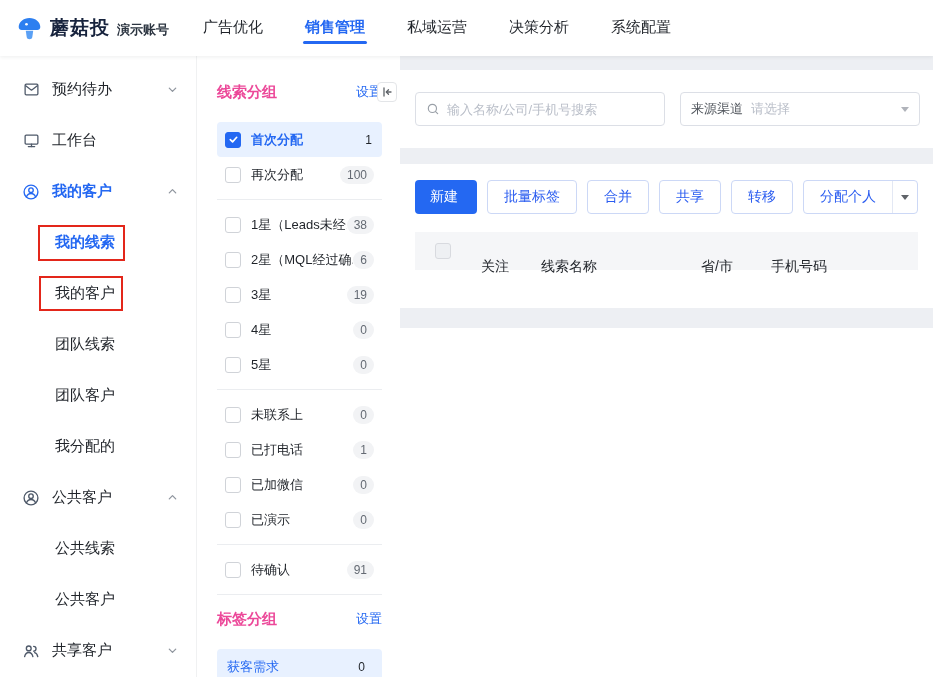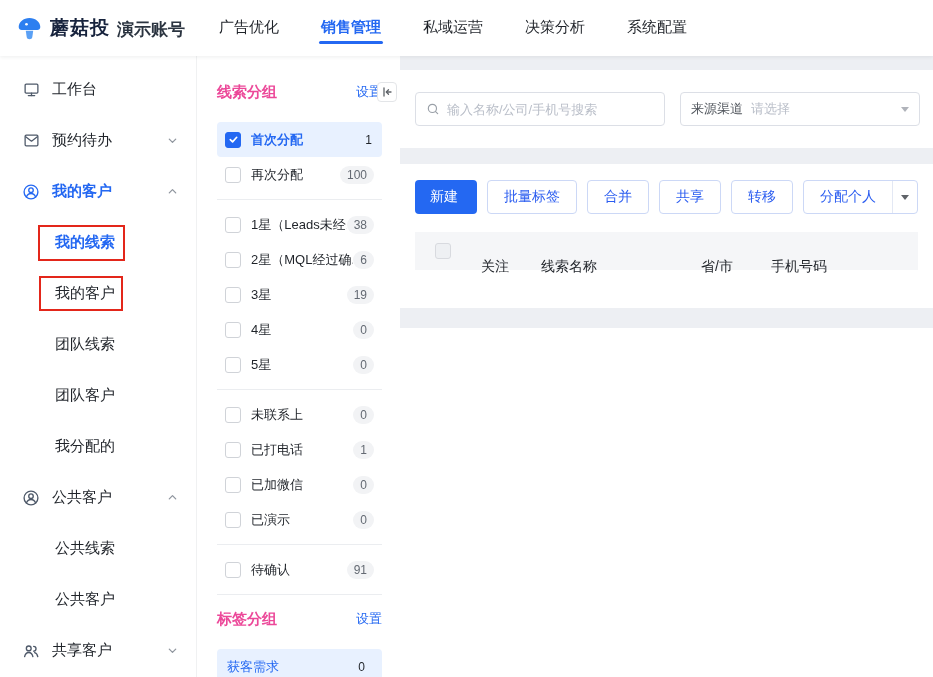--- a/index.html
+++ b/index.html
@@ -8,21 +8,21 @@
     font-family:"Liberation Sans","DejaVu Sans",sans-serif;
     background:#fff; color:#1f2329; overflow:hidden; position:relative;
     font-size:14px;
   }
 
   
   .topnav { height:56px; background:#fff; display:flex; align-items:center;
     padding:0 16px; position:relative; z-index:5; box-shadow:0 1px 4px rgba(31,35,41,.08); }
   .brand { display:flex; align-items:center; gap:7px; cursor:pointer; }
   .brand-name { font-size:19px; font-weight:700; color:#17233d; letter-spacing:1px; }
-  .brand-account { font-size:17px; color:#2b3440; font-weight:600; margin-top:3px; }
+  .brand-account { font-size:13px; color:#2b3440; font-weight:600; margin-top:3px; }
   .nav { display:flex; margin-left:32px; align-items:center; }
   .nav-item { font-size:15px; color:#1f2329; margin-right:38px; cursor:pointer;
     padding:5px 2px 7px; position:relative; white-space:nowrap; }
   .nav-item.active { color:#2468f2; font-weight:600; }
   .nav-item.active::after { content:""; position:absolute; left:0; right:0; bottom:0;
     height:3px; border-radius:2px; background:#2468f2; }
 
   
   .layout { display:flex; height:621px; }
 
@@ -139,41 +139,41 @@
   </nav>
 </header>
 
 <div class="layout">
 
   <aside class="sidebar">
 
     <div class="side-item">
       <span class="side-icon">
         <svg width="17" height="17" viewBox="0 0 24 24" fill="none" stroke="currentColor" stroke-width="1.8" stroke-linecap="round" stroke-linejoin="round">
-            <rect x="3" y="4.5" width="18" height="12.5" rx="1.5"></rect>
-            <path d="M12 17v3.5"></path>
-            <path d="M7.5 20.5h9"></path>
-          </svg>
-      </span>
-      <span class="side-label">工作台</span>
-    </div>
-
-    <div class="side-item">
-      <span class="side-icon">
-        <svg width="17" height="17" viewBox="0 0 24 24" fill="none" stroke="currentColor" stroke-width="1.8" stroke-linecap="round" stroke-linejoin="round">
             <rect x="3" y="4.5" width="18" height="15" rx="1.6"></rect>
             <path d="M3.8 6.8 12 13l8.2-6.2"></path>
           </svg>
       </span>
       <span class="side-label">预约待办</span>
       <span class="side-chevron">
         <svg width="11" height="11" viewBox="0 0 12 12" fill="none" stroke="#8f959e" stroke-width="1.4" stroke-linecap="round" stroke-linejoin="round">
             <path d="M2.5 4.5 6 8l3.5-3.5"></path>
           </svg>
       </span>
+    </div>
+
+    <div class="side-item">
+      <span class="side-icon">
+        <svg width="17" height="17" viewBox="0 0 24 24" fill="none" stroke="currentColor" stroke-width="1.8" stroke-linecap="round" stroke-linejoin="round">
+            <rect x="3" y="4.5" width="18" height="12.5" rx="1.5"></rect>
+            <path d="M12 17v3.5"></path>
+            <path d="M7.5 20.5h9"></path>
+          </svg>
+      </span>
+      <span class="side-label">工作台</span>
     </div>
 
     <div class="side-item active">
       <span class="side-icon">
         <svg width="18" height="18" viewBox="0 0 24 24" fill="none" stroke="currentColor" stroke-width="1.8" stroke-linecap="round">
             <circle cx="12" cy="12" r="9.2"></circle>
             <circle cx="12" cy="9.5" r="3"></circle>
             <path d="M5.8 18.8c1.2-3.1 3.4-4.8 6.2-4.8s5 1.7 6.2 4.8"></path>
           </svg>
       </span>

